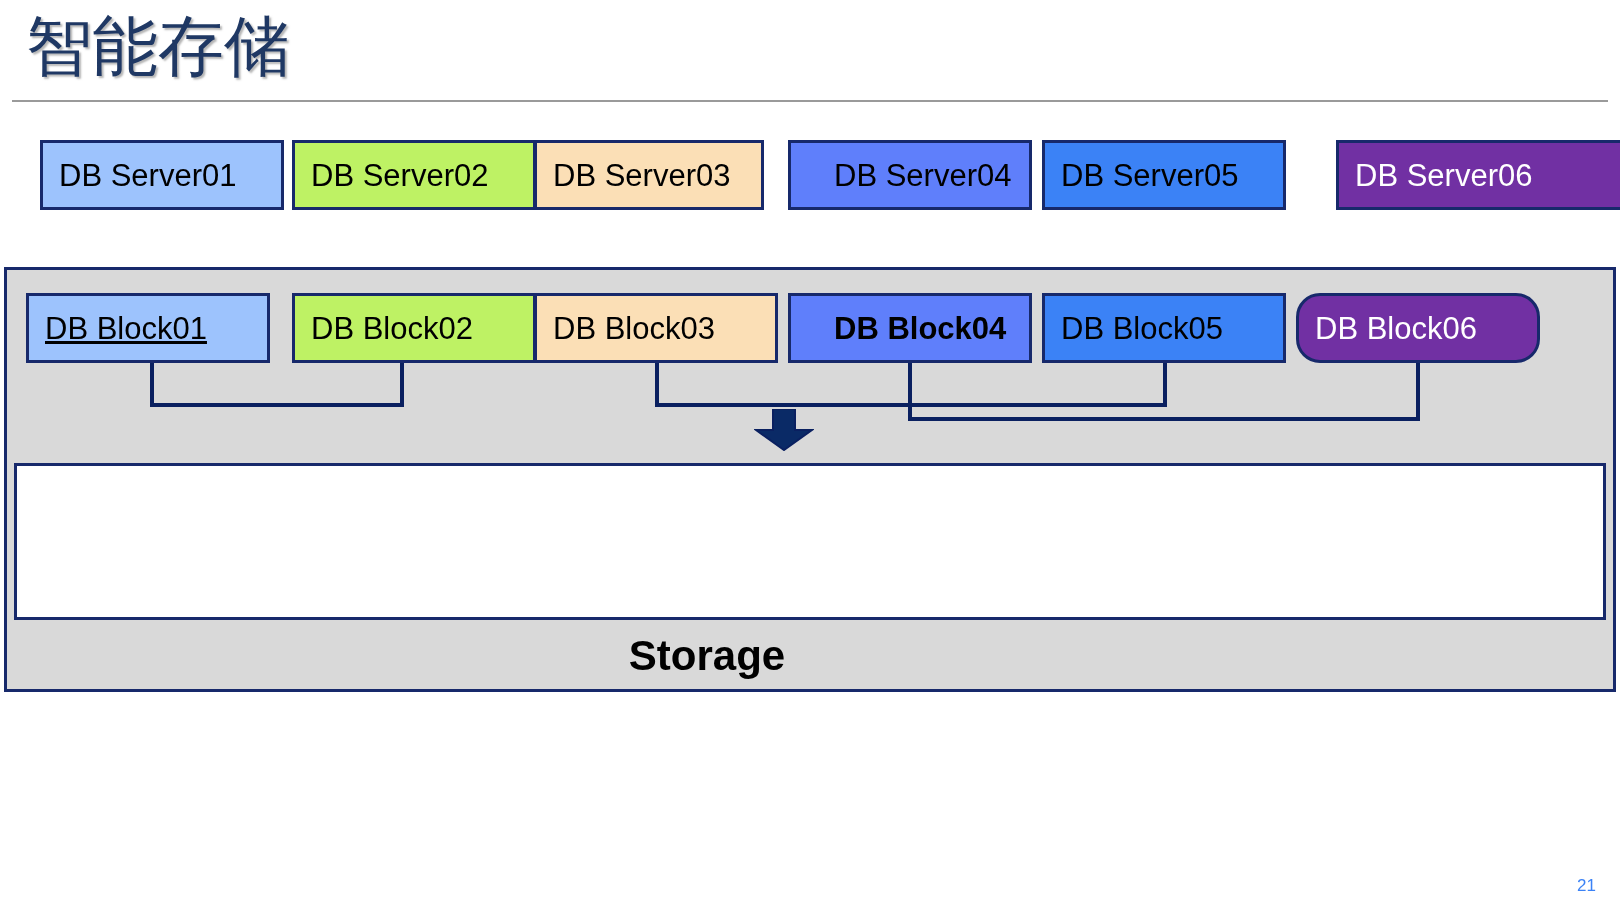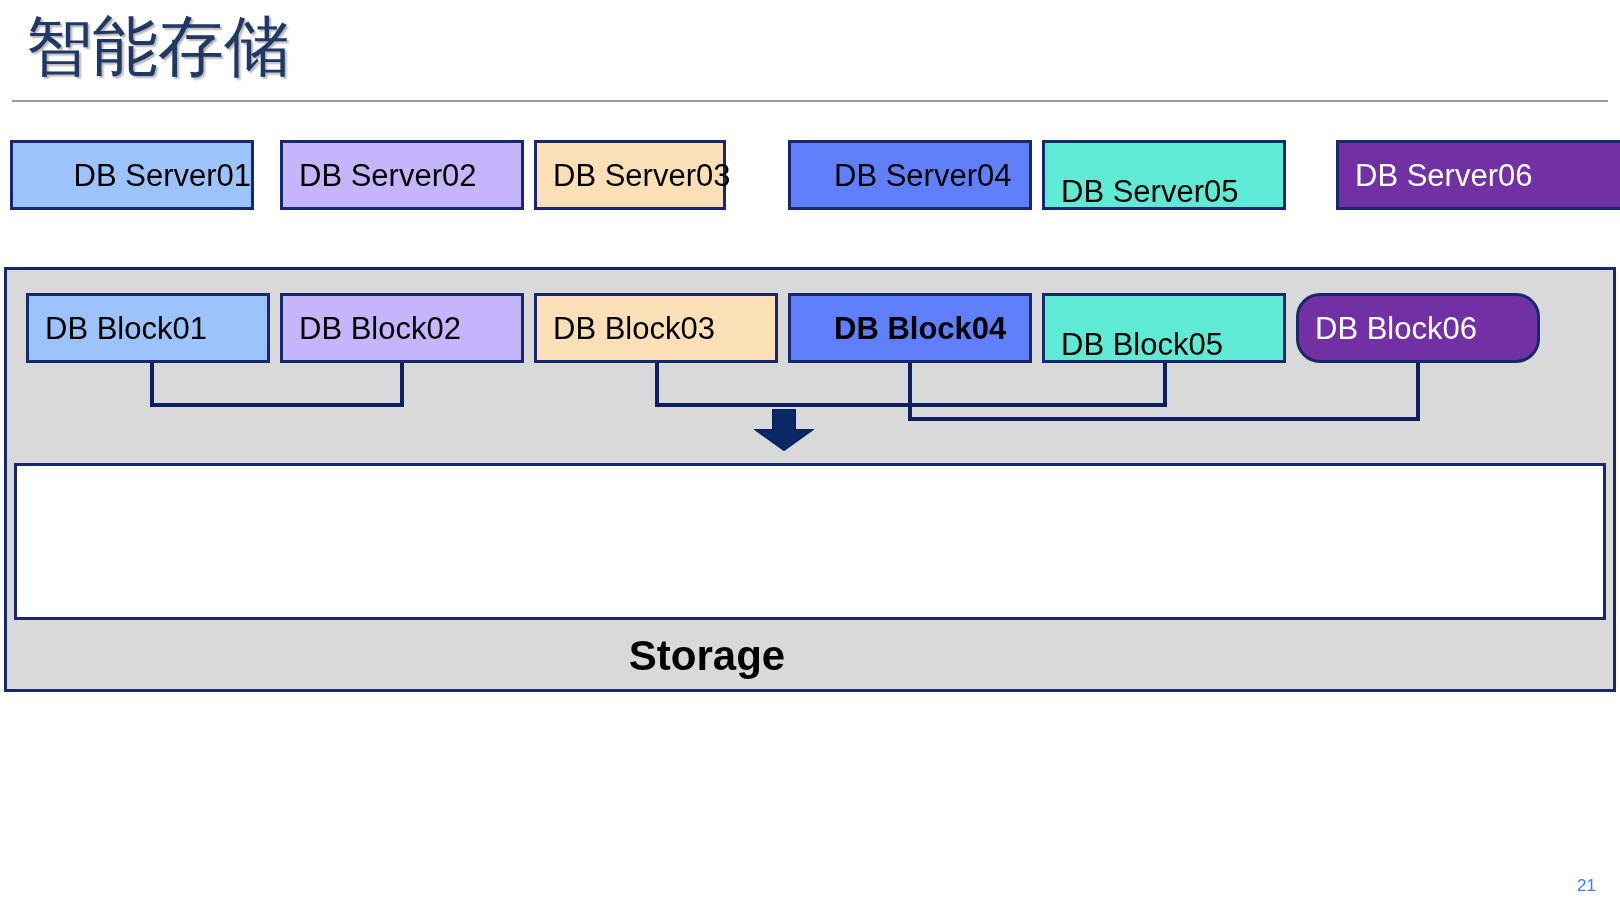--- a/index.html
+++ b/index.html
@@ -43,24 +43,24 @@
     border: 3px solid #17296b;
     color: #000000;
     font-size: 31px;
     line-height: 1;
     display: flex;
     align-items: center;
     padding-left: 16px;
     white-space: nowrap;
   }
   .node.light-blue { background: #9dc3fd; }
-  .node.mint       { background: #c4b5fd; }
+  .node.mint       { background: #bef264; margin-left: 12px; }
   .node.peach      { background: #fbdfb6; }
   .node.blue       { background: #5f7ffb; padding-left: 43px; }
-  .node.yellow     { background: #5eead4; align-items: flex-end; }
+  .node.yellow     { background: #3b82f6; }
   .node.purple     { background: #7130a3; color: #ffffff; }
 
   
   .server-row .node { top: 140px; height: 70px; }
 
   
   #storage-container {
     position: absolute;
     left: 4px;
     top: 267px;
@@ -136,44 +136,44 @@
     color: #3b82f6;
   }
 </style>
 </head>
 <body>
 
 <div id="slide-title">智能存储</div>
 <div id="title-rule"></div>
 
 <div class="server-row">
-  <div class="node light-blue" style="left:10px;  width:244px;justify-content:flex-end;">
+  <div class="node light-blue" style="left:40px;  width:244px;">
       <span>DB Server01</span>
     </div>
   <div class="node mint" style="left:280px; width:244px;">
       <span>DB Server02</span>
     </div>
-  <div class="node peach" style="left:534px; width:192px;">
+  <div class="node peach" style="left:534px; width:230px;">
       <span>DB Server03</span>
     </div>
   <div class="node blue" style="left:788px; width:244px;">
       <span>DB Server04</span>
     </div>
   <div class="node yellow" style="left:1042px;width:244px;">
       <span>DB Server05</span>
     </div>
   <div class="node purple" style="left:1296px;width:288px;margin-left:40px;">
       <span>DB Server06</span>
     </div>
 </div>
 
 <div id="storage-container"></div>
 
 <div class="block-row-top">
-  <div class="node light-blue" style="left:26px;  width:244px;">
+  <div class="node light-blue" style="left:26px;  width:244px;text-decoration:underline;">
       <span>DB Block01</span>
     </div>
   <div class="node mint" style="left:280px; width:244px;">
       <span>DB Block02</span>
     </div>
   <div class="node peach" style="left:534px; width:244px;">
       <span>DB Block03</span>
     </div>
   <div class="node blue" style="left:788px; width:244px;font-weight:bold;">
       <span>DB Block04</span>

